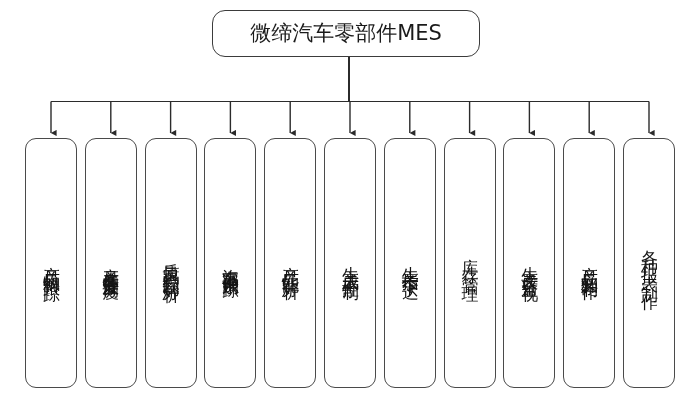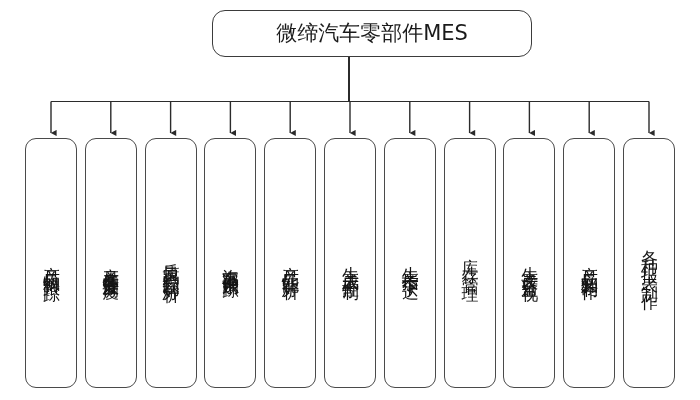--- a/index.html
+++ b/index.html
@@ -16,21 +16,21 @@
     width: 700px;
     height: 400px;
     background: #ffffff;
     overflow: hidden;
   }
   
   .root-box {
     position: absolute;
     left: 212px;
     top: 10px;
-    width: 320px;
+    width: 268px;
     height: 47px;
     box-sizing: border-box;
     border: 1.6px solid #3b3b3b;
     border-radius: 13px;
     background: #ffffff;
     display: flex;
     align-items: center;
     justify-content: center;
   }
   .root-label {

